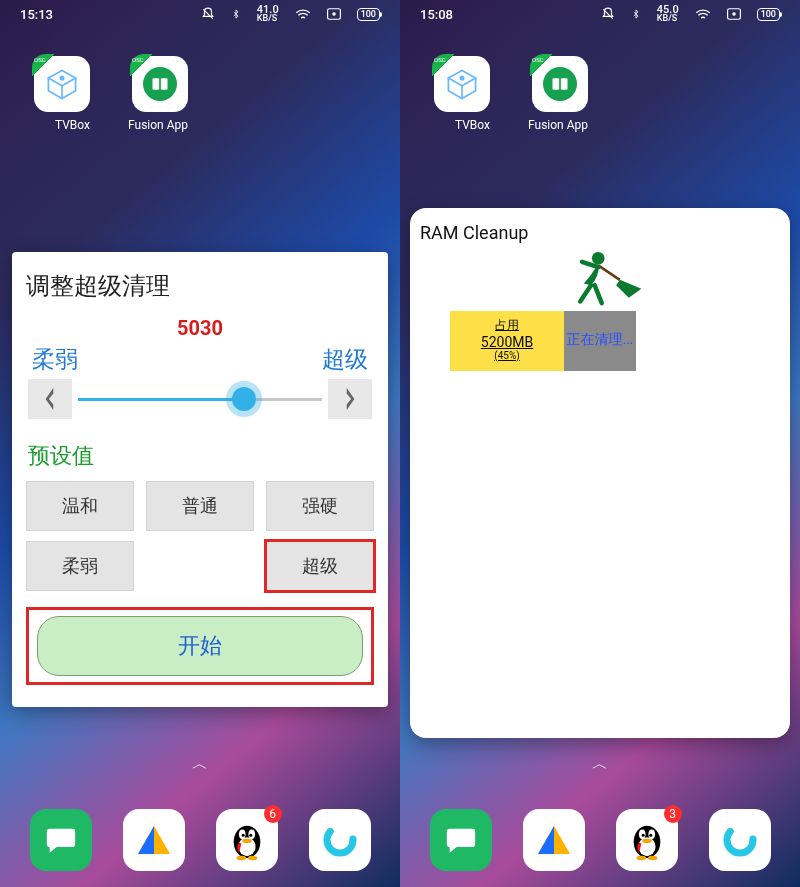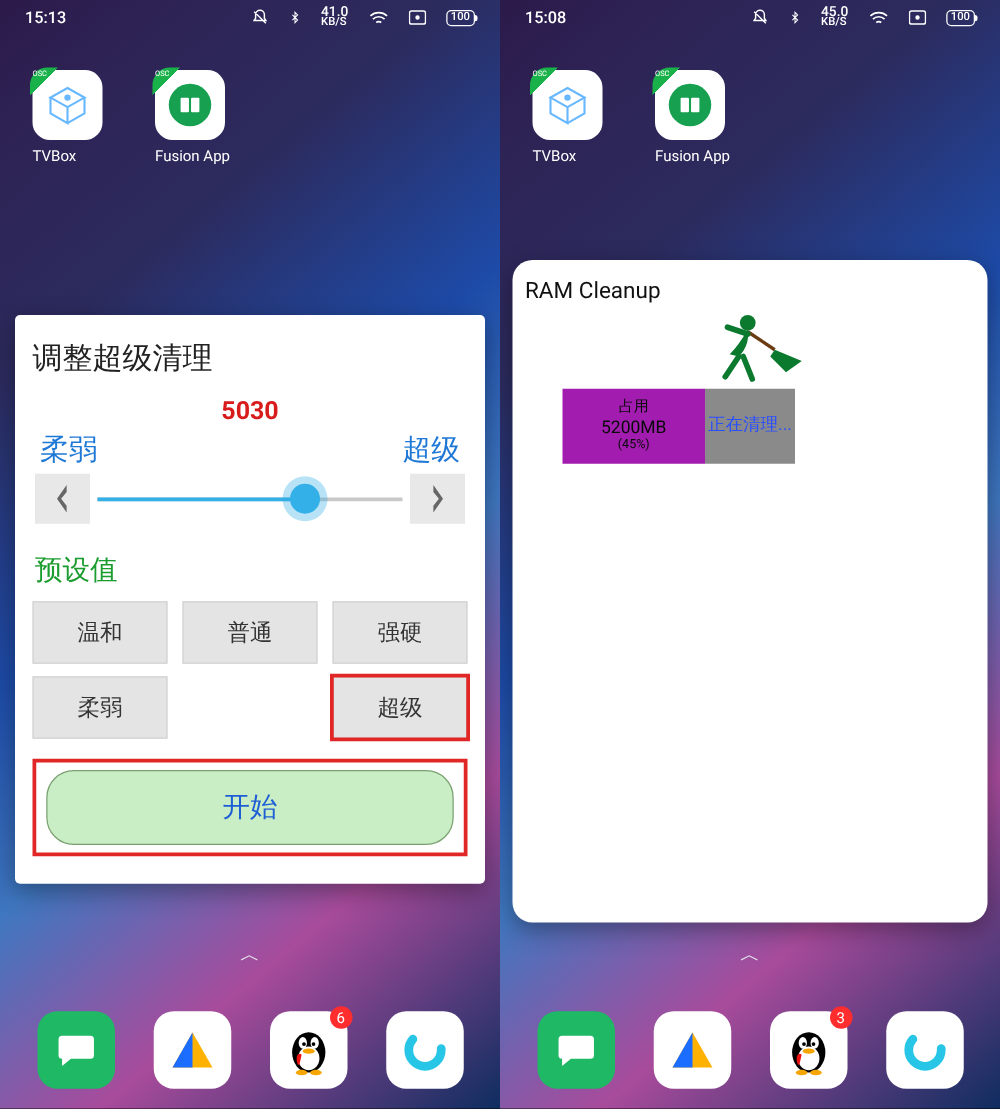--- a/index.html
+++ b/index.html
@@ -36,21 +36,21 @@
   .battbox::after {
     content:""; position:absolute; right:-3px; top:3px;
     width:2px; height:5px; background:#fff; border-radius:0 2px 2px 0;
   }
   
   .home-apps {
     position: absolute; top: 56px; left: 26px;
     display: flex; gap: 34px;
   }
   .app {
-    display: flex; flex-direction: column; align-items: flex-start;
+    display: flex; flex-direction: column; align-items: flex-end;
     width: 64px;
   }
   .app .ic {
     width: 56px; height: 56px; border-radius: 14px;
     background: #fff; position: relative;
     display:flex; align-items:center; justify-content:center;
   }
   .app .label { color: #fff; font-size: 12px; margin-top: 6px; }
   .osc-tag {
     position:absolute; left:-2px; top:-2px;
@@ -119,21 +119,21 @@
   .card-r {
     left:10px; top:208px; width:380px; height:530px;
     border-radius:16px; padding:14px 10px;
   }
   .ram-title { font-size:18px; color:#111; }
   .sweeper { display:block; margin: 6px auto 0; }
   .rambar {
     margin-top:4px; height:60px; display:flex; width: 300px; margin-left:auto; margin-right:auto;
     font-size:13px; color:#0a0a0a;
   }
-  .ram-used { background:#a21caf; flex:0 0 38%; text-align:center; padding-top:6px;}
+  .ram-used { background:#fde047; flex:0 0 38%; text-align:center; padding-top:6px;text-decoration:underline;}
   .ram-mid  { background:#8a8a8a; flex:0 0 24%; text-align:center; color:#2a4fff; padding-top:20px; font-size:14px;}
   .ram-free { background:#8a8a8a; flex:1; text-align:center; padding-top:6px;}
   .ramlab { font-size:12px; }
   .ramval { font-size:14px; }
   .rampct { font-size:10px; }
   
   .nav-caret {
     position:absolute; left:50%; transform:translateX(-50%);
     bottom:112px; color:#e8e8ee; font-size:16px;
   }

